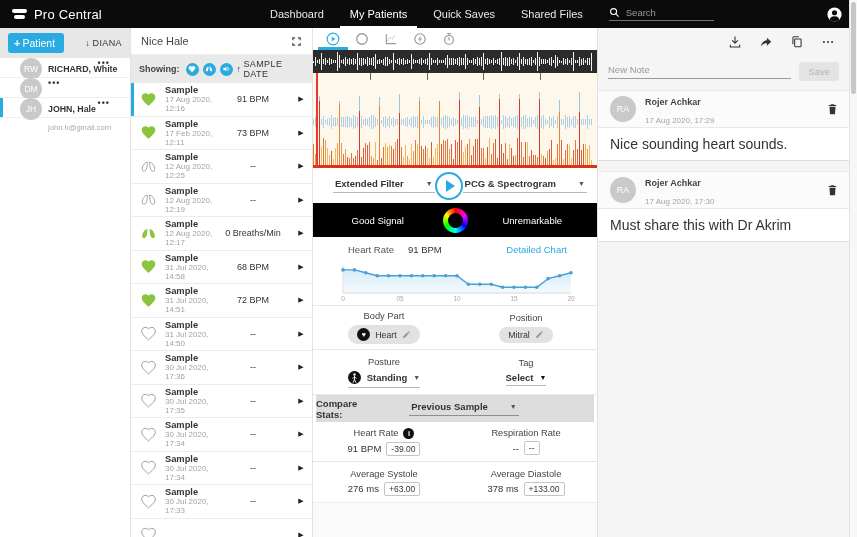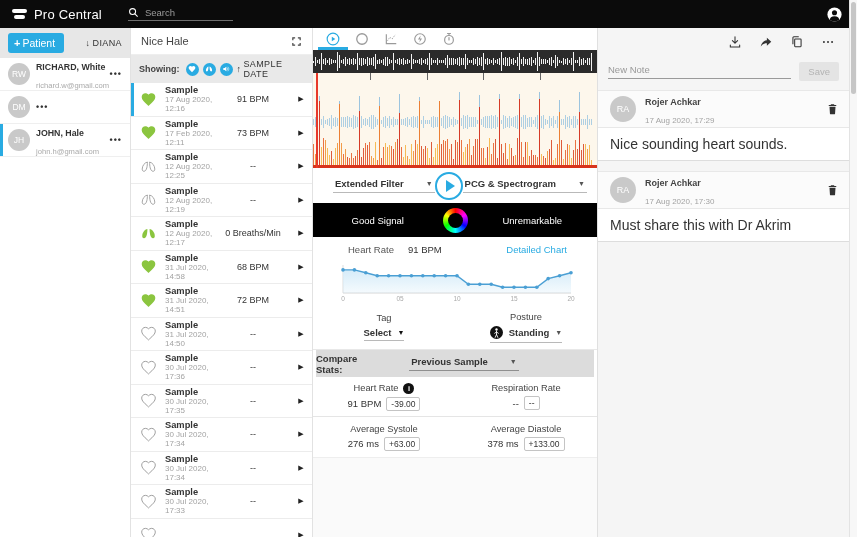--- a/index.html
+++ b/index.html
@@ -23,21 +23,21 @@
   .nav-avatar { margin-left:auto; margin-right:2px; cursor:pointer; }
 
   .cols { position:absolute; top:28px; bottom:0; left:0; right:0; }
 
   
   .col-patients { position:absolute; left:0; top:0; bottom:0; width:131px; background:#fff; border-right:1px solid #e2e2e2; }
   .pat-head { height:30px; background:#e7e7e7; display:flex; align-items:center; justify-content:space-between; padding:0 8px; }
   .btn-add { background:#29abe2; color:#fff; border:none; border-radius:3px; font-size:10.5px; padding:4px 9px 4px 6px; display:flex; align-items:center; gap:2px; cursor:pointer; font-family:inherit; }
   .btn-add .plus { font-size:11px; font-weight:bold; line-height:1; }
   .sort-lab { font-size:9px; color:#333; letter-spacing:.4px; display:flex; gap:2px; align-items:center; cursor:pointer; }
-  .pat-row { height:33px; display:flex; align-items:center; gap:6px; padding:0 8px; border-bottom:1px solid #efefef; position:relative; cursor:pointer; background:#fff; }
+  .pat-row { height:20px; display:flex; align-items:flex-start; gap:6px; padding:0 20px; border-bottom:1px solid #efefef; position:relative; cursor:pointer; background:#fff; }
   .pat-row.selected::before { content:""; position:absolute; left:0; top:0; bottom:0; width:3px; background:#29abe2; }
   .pat-av { width:22px; height:22px; border-radius:50%; background:#c9c9c9; color:#fff; font-size:8.5px; display:flex; align-items:center; justify-content:center; flex:none; }
   .pat-info { flex:1; min-width:0; }
   .pat-name { font-size:8.8px; font-weight:bold; color:#333; white-space:nowrap; }
   .pat-email { font-size:7.6px; color:#aaa; white-space:nowrap; overflow:hidden; }
   .dots { font-size:9px; letter-spacing:1px; color:#333; font-weight:bold; cursor:pointer; }
 
   
   .col-samples { position:absolute; left:131px; top:0; bottom:0; width:182px; background:#fff; border-right:1px solid #e2e2e2; overflow:hidden; }
   .smp-head { height:27px; display:flex; align-items:center; justify-content:space-between; padding:0 10px; border-bottom:1px solid #eee; }
@@ -133,20 +133,26 @@
 <body>
 
 <header class="topnav">
   <div class="brand">
     <span class="logo">
         <i></i>
         <i></i>
       </span>
     <span>Pro Central</span>
   </div>
+  <nav class="nav-items">
+      <div class="nav-item">Dashboard</div>
+      <div class="nav-item active">My Patients</div>
+      <div class="nav-item">Quick Saves</div>
+      <div class="nav-item">Shared Files</div>
+    </nav>
   <div class="nav-search">
     <span>
       <svg width="11" height="11" viewBox="0 0 24 24" fill="none" stroke="#fff" stroke-width="2.4">
           <circle cx="10" cy="10" r="6.5"></circle>
           <path d="M15 15l6 6"></path>
         </svg>
     </span>
     <input type="text" placeholder="Search" style="">
   </div>
   <span class="nav-avatar">
@@ -957,39 +963,60 @@
           <circle cx="235.2" cy="16.6" r="1.8" fill="#4a9fd4"></circle>
           <circle cx="246.6" cy="13.7" r="1.8" fill="#4a9fd4"></circle>
           <circle cx="258.0" cy="10.8" r="1.8" fill="#4a9fd4"></circle>
           <text x="30.0" y="39" font-size="6.5" fill="#aaa" text-anchor="middle">0</text>
           <text x="87.0" y="39" font-size="6.5" fill="#aaa" text-anchor="middle">05</text>
           <text x="144.0" y="39" font-size="6.5" fill="#aaa" text-anchor="middle">10</text>
           <text x="201.0" y="39" font-size="6.5" fill="#aaa" text-anchor="middle">15</text>
           <text x="258.0" y="39" font-size="6.5" fill="#aaa" text-anchor="middle">20</text>
      </svg>
       </div>
+    <div class="meta-sec">
+      <div class="meta-cell">
+        <span class="meta-lab">Body Part</span>
+        <span class="pill">
+          <span class="pill-heart">♥</span>
+          <span>Heart</span>
+          <svg width="9" height="9" viewBox="0 0 24 24" fill="#9a9a9a">
+              <path d="M3 17.2V21h3.8L17.8 10 14 6.2 3 17.2zM20.7 7.1c.4-.4.4-1 0-1.4l-2.4-2.4c-.4-.4-1-.4-1.4 0l-1.8 1.8 3.8 3.8 1.8-1.8z"></path>
+            </svg>
+        </span>
+      </div>
+      <div class="meta-cell">
+        <span class="meta-lab">Position</span>
+        <span class="pill">
+          <span>Mitral</span>
+          <svg width="9" height="9" viewBox="0 0 24 24" fill="#9a9a9a">
+              <path d="M3 17.2V21h3.8L17.8 10 14 6.2 3 17.2zM20.7 7.1c.4-.4.4-1 0-1.4l-2.4-2.4c-.4-.4-1-.4-1.4 0l-1.8 1.8 3.8 3.8 1.8-1.8z"></path>
+            </svg>
+        </span>
+      </div>
+    </div>
     <div class="meta-sec" style="border-top:none;">
-      <div class="meta-cell">
-        <span class="meta-lab">Tag</span>
-        <span class="dd-plain">
-          <span>Select</span>
-          <span class="caret" style="font-size:7px;color:#111;">▼</span>
-        </span>
-      </div>
       <div class="meta-cell">
         <span class="meta-lab">Posture</span>
         <span class="dd-plain" style="border-bottom:1px solid #b9b9b9;padding-bottom:3px;">
           <span class="posture-icn">
             <svg width="13" height="13" viewBox="0 0 24 24">
                 <circle cx="12" cy="6.5" r="2.2" fill="#fff"></circle>
                 <path d="M12 9.5v6M12 11l-3.4 2.4M12 11l3.4 2.4M12 15.5L9.6 21M12 15.5l2.4 5.5" stroke="#fff" stroke-width="1.6" fill="none" stroke-linecap="round"></path>
               </svg>
           </span>
           <span>Standing</span>
           <span class="caret" style="font-size:7px;color:#555;">▼</span>
+        </span>
+      </div>
+      <div class="meta-cell">
+        <span class="meta-lab">Tag</span>
+        <span class="dd-plain">
+          <span>Select</span>
+          <span class="caret" style="font-size:7px;color:#111;">▼</span>
         </span>
       </div>
     </div>
     <div class="compare-bar">
       <span class="cmp-title">Compare Stats:</span>
       <span class="dd cmp-dd">
         <span>Previous Sample</span>
           <span class="caret">▼</span>
       </span>
       <span></span>

